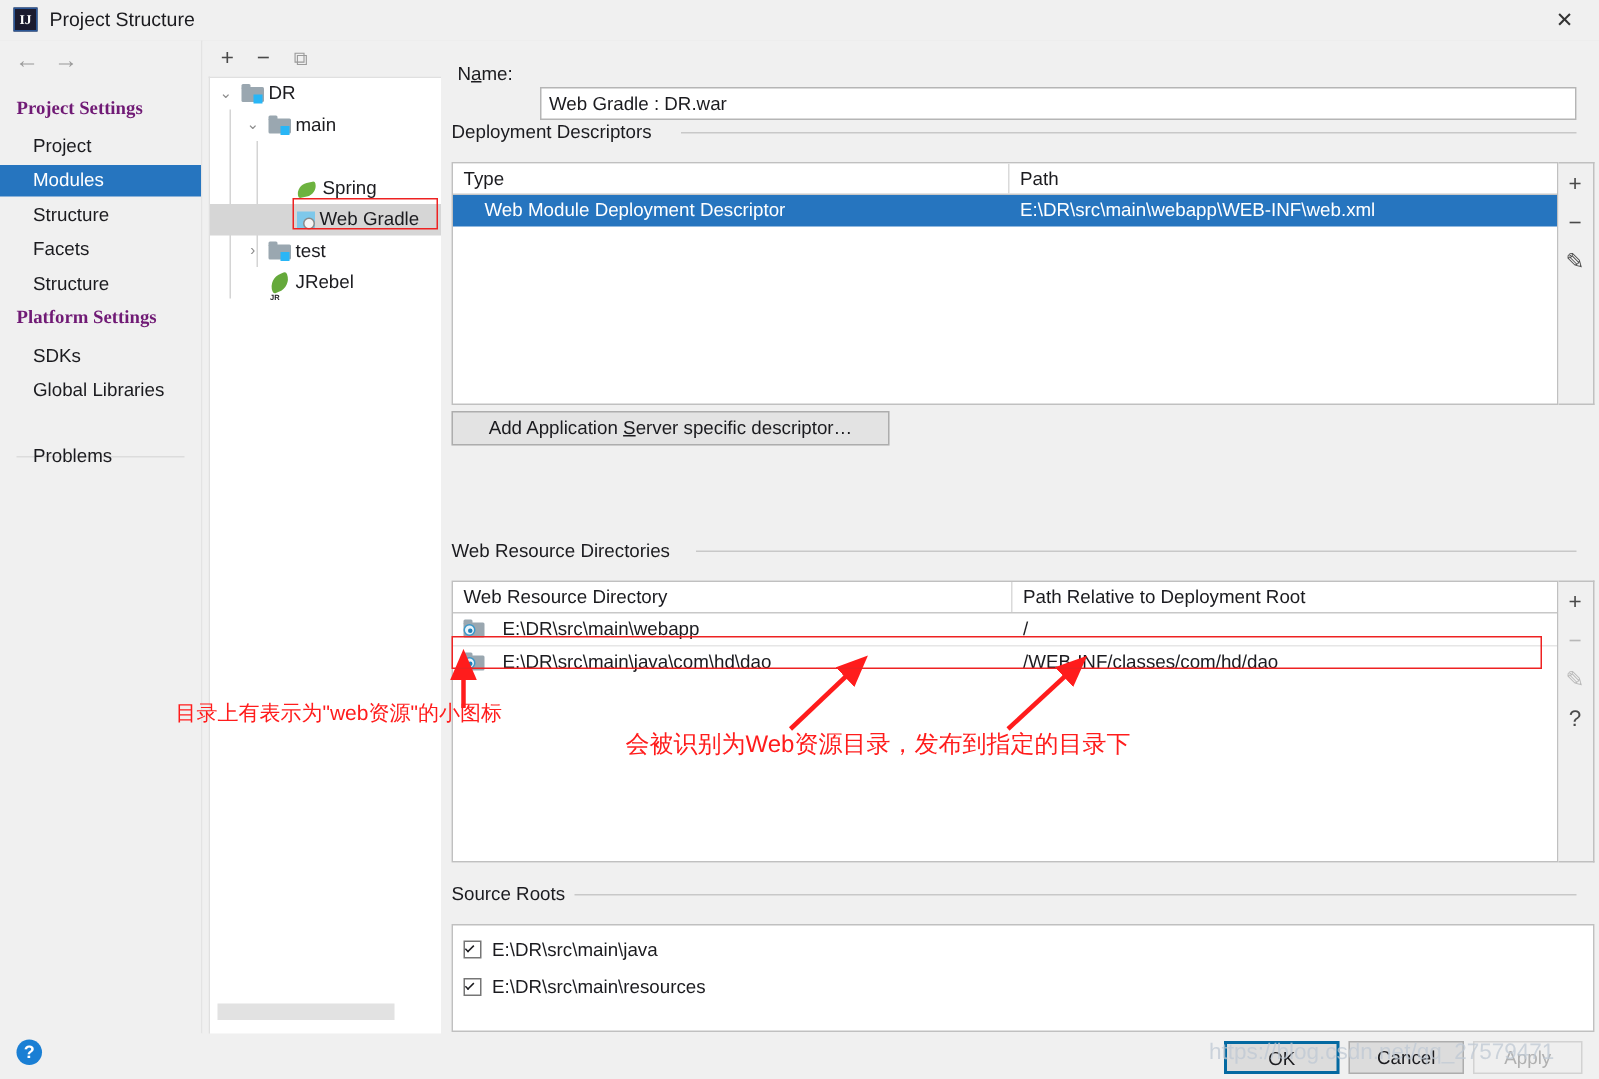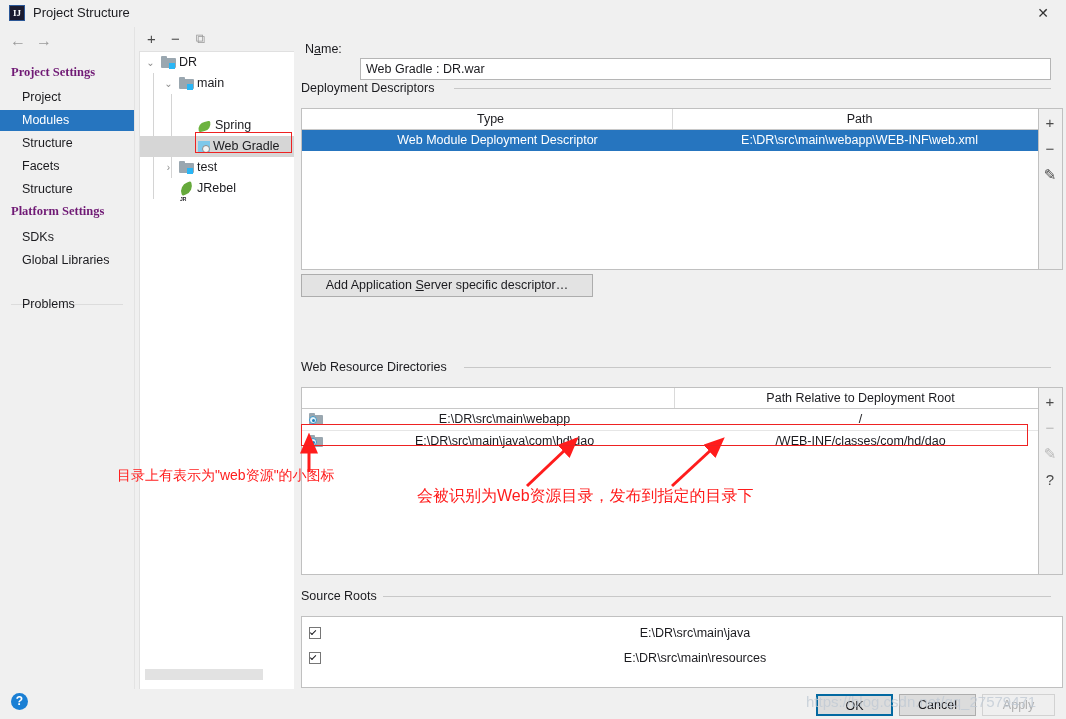--- a/index.html
+++ b/index.html
@@ -175,21 +175,20 @@
     position: absolute; font-size: 12.5px; color: #1b1b1f; background: #f0f0f0;
     padding-right: 6px; z-index: 2;
   }
   .sec-line {
     position: absolute; height: 1px; background: #c8c8c8;
   }
   .grid {
     position: absolute; background: #ffffff;
     border: 1px solid #c0c0c0; box-sizing: border-box;
     overflow: hidden;
-    text-align: center;
   }
   .grid-head {
     position: absolute; left: 0; top: 0; height: 21px; width: 100%;
     background: #ffffff; border-bottom: 1px solid #c8c8c8;
     box-sizing: border-box;
   }
   .gh-cell {
     position: absolute; top: 0; height: 20px; line-height: 20px;
     font-size: 12.5px; color: #1b1b1f; padding-left: 7px;
     box-sizing: border-box;
@@ -413,20 +412,21 @@
 
   <div id="add-descriptor-btn">
     Add Application <span class="ul">S</span>erver specific descriptor…
   </div>
 
   <div class="sec-title" style="left:7px; top:333px;">Web Resource Directories</div>
   <div class="sec-line" style="left:170px; top:340px; width:587px;"></div>
 
   <div class="grid" style="left:7px; top:360px; width:738px; height:188px;">
     <div class="grid-head">
+      <div class="gh-cell" style="left:0; width:372px;">Web Resource Directory</div>
       <div class="gh-sep" style="left:372px;"></div>
       <div class="gh-cell" style="left:373px; width:364px;">Path Relative to Deployment Root</div>
     </div>
     <div class="grid-row" style="top:21px;">
       <div class="res-ico">
           <i class="dot"></i>
         </div>
       <div class="gr-cell" style="left:26px; width:346px;">E:\DR\src\main\webapp</div>
       <div class="gr-cell" style="left:373px; width:364px;">/</div>
     </div>

